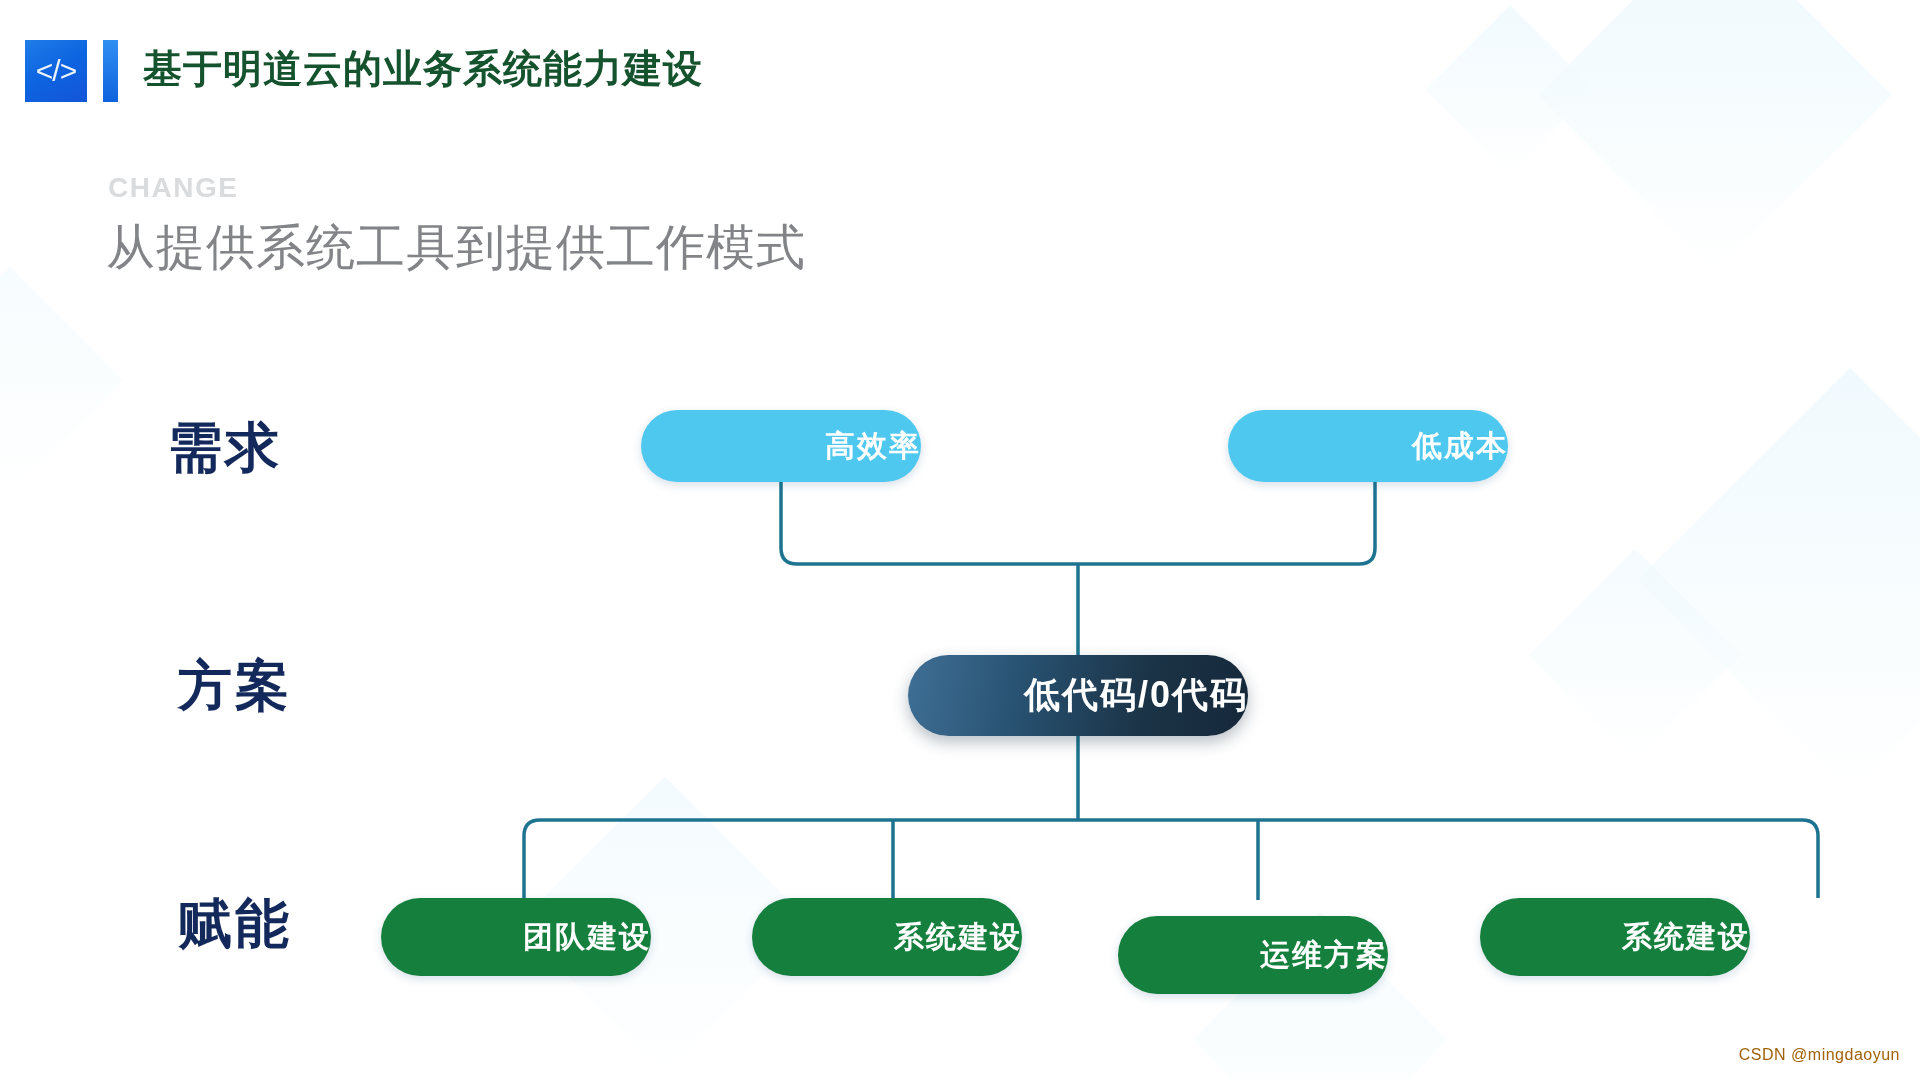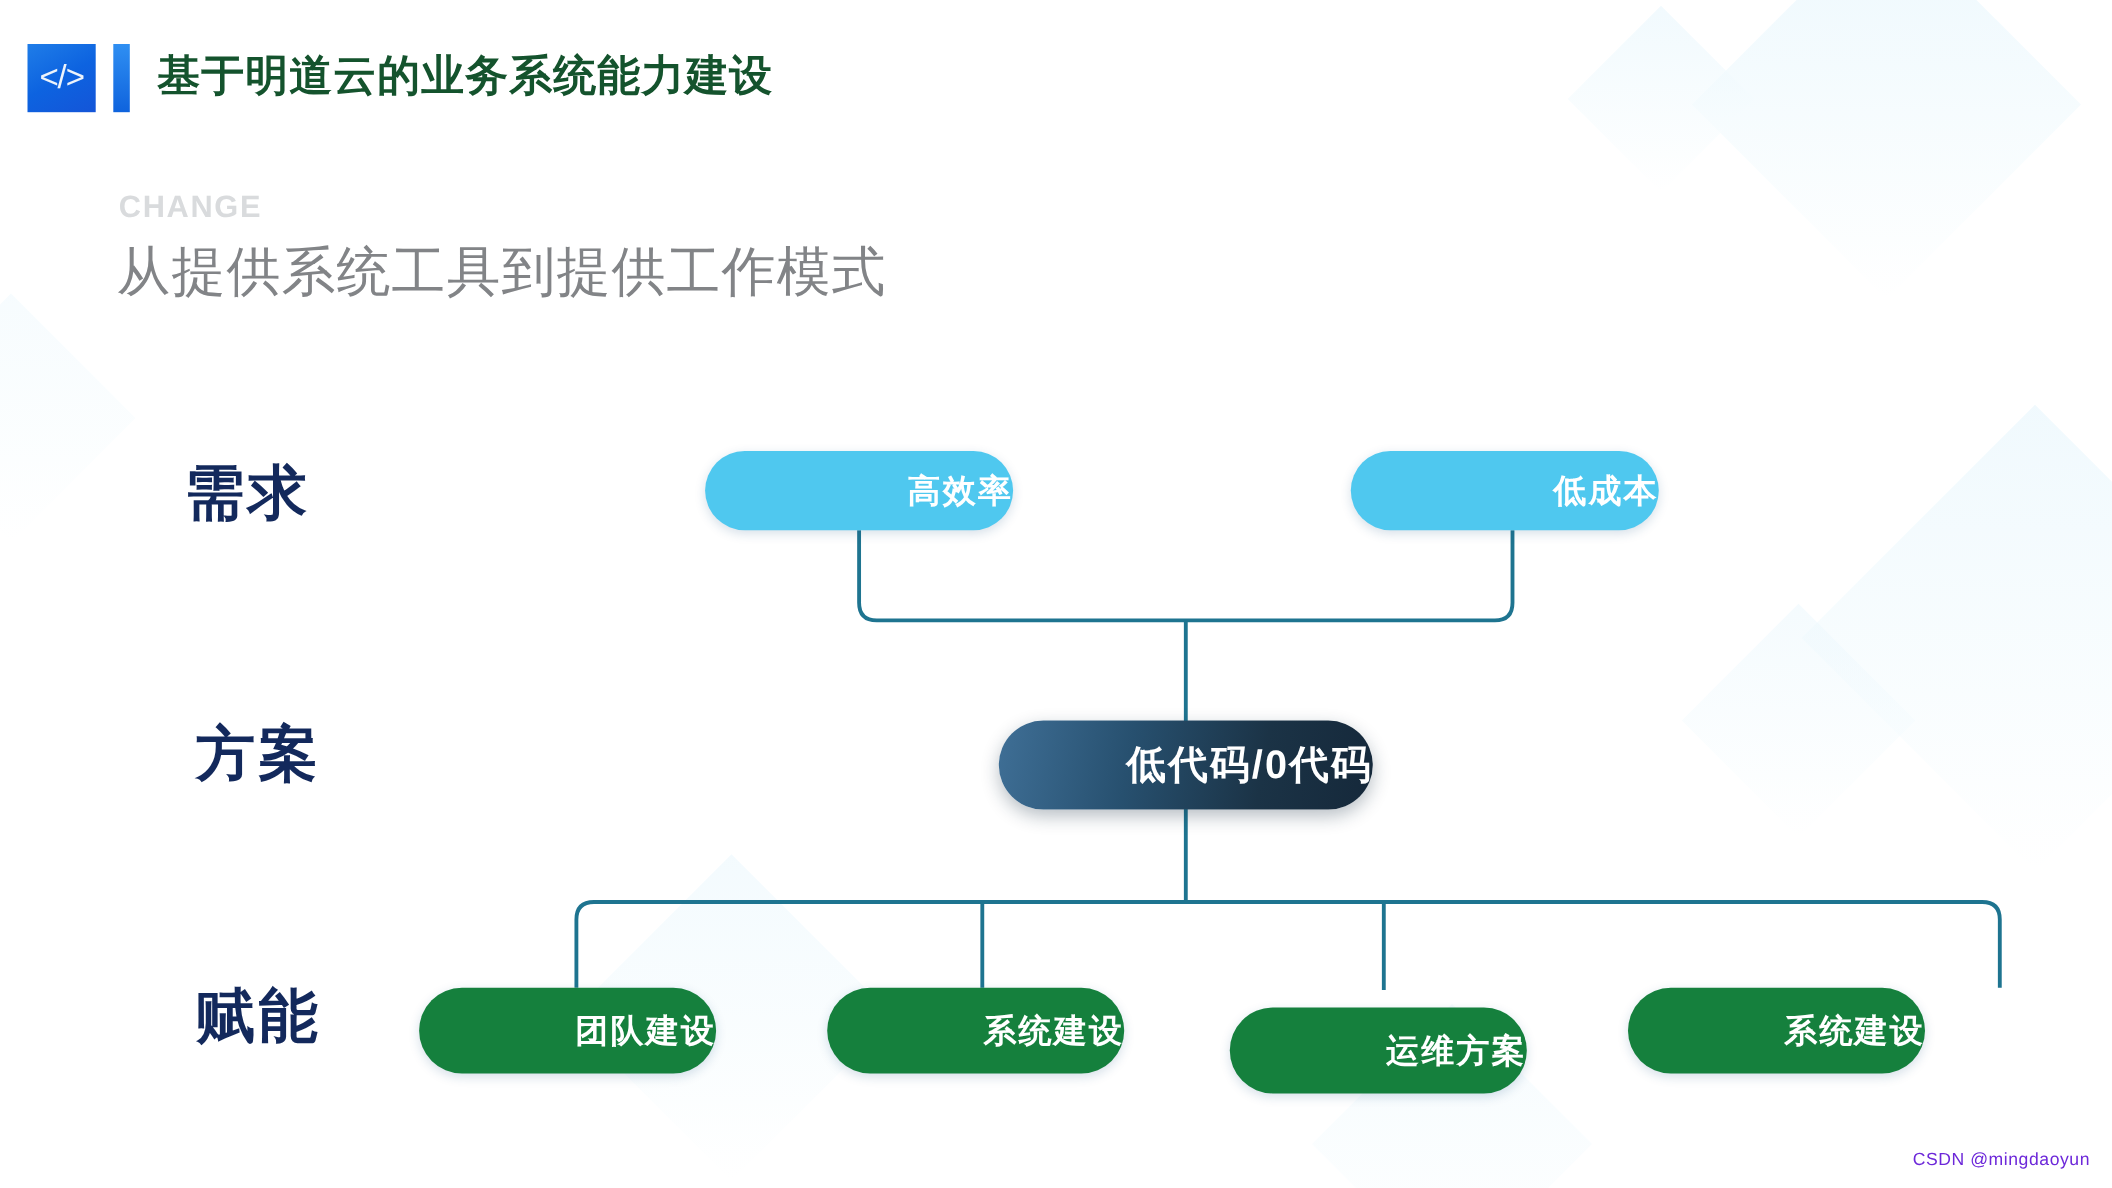--- a/index.html
+++ b/index.html
@@ -164,21 +164,21 @@
   .n-e2 { left: 752px;  top: 898px; }
   .n-e3 { left: 1118px; top: 900px; margin-top: 16px; }
   .n-e4 { left: 1480px; top: 898px; }
 
   
   .watermark {
     position: absolute;
     right: 20px;
     bottom: 16px;
     font-size: 16px;
-    color: #6d28d9;
+    color: #a16207;
     z-index: 5;
     letter-spacing: .5px;
   }
 </style>
 </head>
 <body>
 
 <div id="slide">
 
   <div class="bg-layer">

